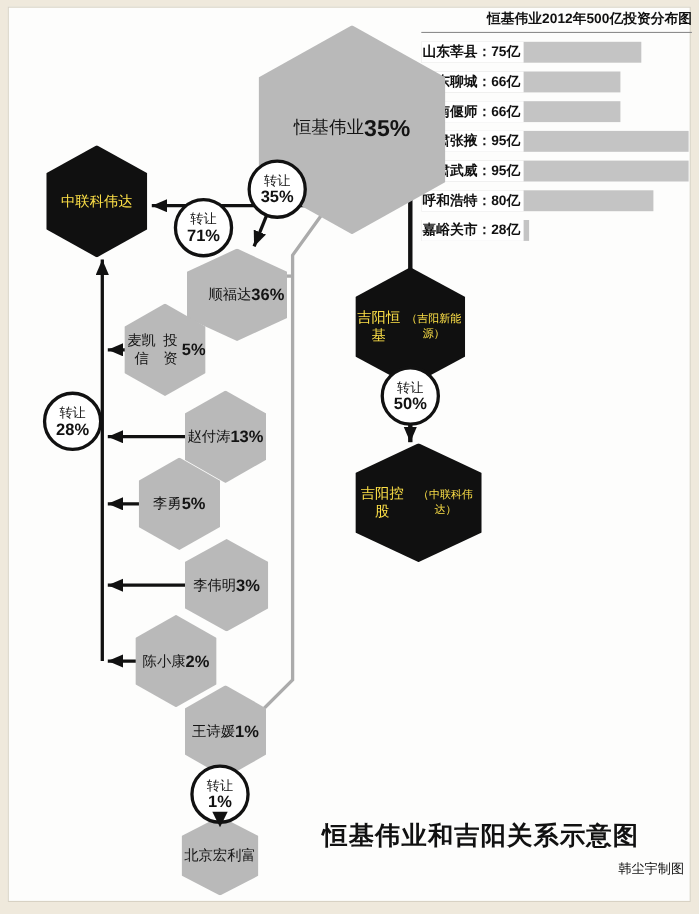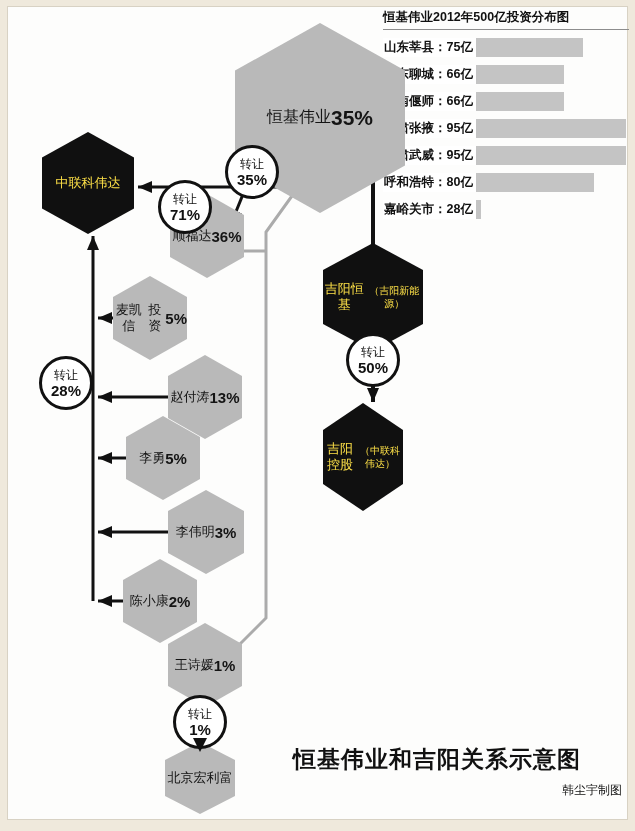--- a/index.html
+++ b/index.html
@@ -21,21 +21,21 @@
 
   .circle{position:absolute;width:54px;height:54px;border-radius:50%;background:#ffffff;
           border:3px solid #111;box-sizing:border-box;display:flex;flex-direction:column;
           align-items:center;justify-content:center;text-align:left;z-index:3;}
   .circle .lb{font-size:12px;line-height:14px;}
   .circle .pc{font-size:15px;font-weight:bold;line-height:17px;}
 
   .note{position:absolute;left:20px;top:90px;width:170px;font-size:13px;font-weight:bold;
         line-height:17px;text-align:center;z-index:2;}
 
-  .chart{position:absolute;left:383px;top:9px;width:246px;z-index:2;}
+  .chart{position:absolute;left:383px;top:9px;width:246px;z-index:2;text-align:right;}
   .chart-title{font-size:12.5px;font-weight:bold;line-height:16px;padding-bottom:4px;
                border-bottom:1px solid #8d8d8d;margin-bottom:5px;white-space:nowrap;}
   .chart-row{position:relative;height:27px;}
   .chart-bar{position:absolute;left:0;top:3px;height:19px;background:#c4c4c4;}
   .chart-label{position:absolute;left:0;top:3px;background:#ffffff;padding:1px 3px 2px 1px;
                font-size:12.5px;font-weight:bold;line-height:16px;white-space:nowrap;}
 
   .bottom-title{position:absolute;left:293px;top:744px;font-size:23px;font-weight:bold;
                 letter-spacing:1px;z-index:2;white-space:nowrap;font-family:Liberation Serif, serif;}
   .credit{position:absolute;left:455px;top:782px;width:167px;font-size:12px;text-align:right;z-index:2;}
@@ -106,21 +106,21 @@
 
   <div class="hex gray big" style="left:235px;top:23px;width:170px;height:190px;">
     <span class="nm">恒基伟业</span>
     <span class="pc">35%</span>
   </div>
 
   <div class="hex black" style="left:42px;top:132px;width:92px;height:102px;">
     <span class="nm">中联科伟达</span>
   </div>
 
-  <div class="hex gray" style="left:170px;top:194px;width:74px;height:84px;">
+  <div class="hex gray" style="left:170px;top:226px;width:74px;height:84px;padding-left:17px;">
     <span class="nm">顺福达</span>
     <span class="pc">36%</span>
   </div>
 
   <div class="hex gray" style="left:113px;top:276px;width:74px;height:84px;">
     <span class="nm">麦凯信</span>
     <span class="nm">投资</span>
     <span class="pc">5%</span>
   </div>
 
@@ -152,21 +152,21 @@
   <div class="hex gray" style="left:165px;top:742px;width:70px;height:72px;">
     <span class="nm">北京</span>
     <span class="nm">宏利富</span>
   </div>
 
   <div class="hex black" style="left:323px;top:243px;width:100px;height:108px;">
     <span class="nm">吉阳恒基</span>
     <span class="sub">（吉阳新能源）</span>
   </div>
 
-  <div class="hex black" style="left:323px;top:403px;width:80px;height:108px;">
+  <div class="hex black" style="left:323px;top:403px;width:115px;height:108px;">
     <span class="nm">吉阳控股</span>
     <span class="sub">（中联科伟达）</span>
   </div>
 
   <div class="circle" style="left:225px;top:145px;">
     <span class="lb">转让</span>
     <span class="pc">35%</span>
   </div>
   <div class="circle" style="left:158px;top:180px;">
     <span class="lb">转让</span>

